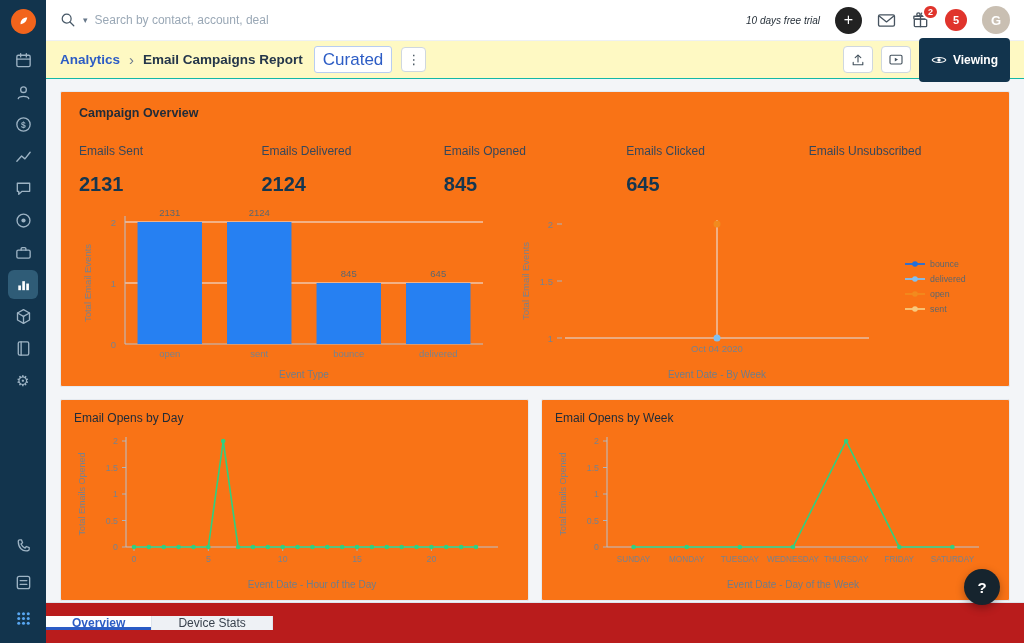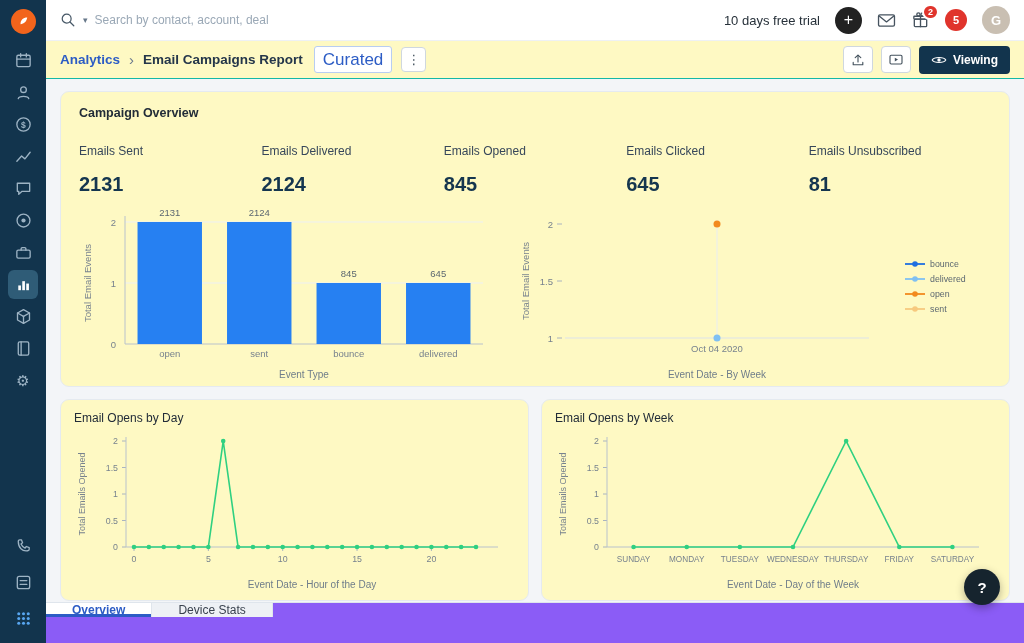--- a/index.html
+++ b/index.html
@@ -21,54 +21,54 @@
   
   .main{flex:1;display:flex;flex-direction:column;position:relative;min-width:0}
 
   
   .topbar{height:41px;background:#fff;display:flex;align-items:center;padding:0 14px;border-bottom:1px solid #eef1f4;flex-shrink:0}
   .search{display:flex;align-items:center;gap:7px;color:#475867}
   .caret{font-size:9px;color:#67788a;cursor:pointer}
   .search input{border:none;outline:none;font-size:12px;width:250px;color:#2a3a4a;background:transparent;font-family:inherit}
   .search input::placeholder{color:#9aa8b6}
   .topbar-right{margin-left:auto;display:flex;align-items:center;gap:15px}
-  .trial{font-size:13px;color:#27313a;white-space:nowrap}
+  .trial{font-style:italic;font-size:10px;color:#27313a;white-space:nowrap}
   .plus-btn{width:27px;height:27px;border-radius:50%;background:#222;color:#fff;display:flex;align-items:center;justify-content:center;font-size:16px;cursor:pointer;border:none}
   .tb-icon{color:#46535f;display:flex;cursor:pointer;position:relative}
   .mini-badge{position:absolute;top:-7px;right:-9px;background:#e0342c;color:#fff;font-size:9px;font-weight:bold;border-radius:8px;padding:1px 4px;border:2px solid #fff}
   .bubble{width:22px;height:22px;border-radius:50%;background:#e0342c;color:#fff;font-size:11px;font-weight:bold;display:flex;align-items:center;justify-content:center;cursor:pointer}
   .avatar{width:28px;height:28px;border-radius:50%;background:#c9bfb2;color:#fff;font-weight:bold;font-size:13px;display:flex;align-items:center;justify-content:center;cursor:pointer}
 
   
   .toolbar{height:38px;background:#fef9c3;border-bottom:1px solid #14b8a6;display:flex;align-items:center;padding:0 14px;gap:9px;flex-shrink:0}
   .crumb-link{color:#2c5cc5;font-weight:bold;font-size:13.5px;cursor:pointer}
   .chev{color:#69788c;font-size:15px}
   .page-title{color:#24364a;font-weight:bold;font-size:13.5px}
   .curated{font-size:17px;color:#2c5cc5;border:1px solid #b8cdf2;border-radius:3px;padding:2.5px 8px;background:#fff;margin-left:2px}
   .kebab-btn{width:25px;height:25px;border:1px solid #cfd7df;border-radius:4px;background:#fff;color:#42505c;font-size:13px;display:flex;align-items:center;justify-content:center;cursor:pointer}
   .toolbar-right{margin-left:auto;display:flex;align-items:center;gap:8px}
   .icon-btn{width:30px;height:27px;border:1px solid #cfd7df;border-radius:4px;background:#fff;display:flex;align-items:center;justify-content:center;color:#42505c;cursor:pointer}
-  .viewing-btn{background:#12344d;color:#fff;border:none;border-radius:4px;height:28px;padding:0 12px;display:flex;align-items:center;gap:6px;font-size:12px;font-weight:bold;cursor:pointer;font-family:inherit}
+  .viewing-btn{background:#12344d;color:#fff;border:none;border-radius:4px;height:44px;padding:0 12px;display:flex;align-items:center;gap:6px;font-size:12px;font-weight:bold;cursor:pointer;font-family:inherit}
 
   
   .content{flex:1;padding:12px 14px 0;overflow:hidden}
-  .card{background:#fef9c3;border:1px solid #e5eaf0;border-radius:9px}
+  .card{background:#f97316;border:1px solid #e5eaf0;border-radius:2px}
   .overview-card{padding:14px 18px 2px;margin-bottom:12px}
   .ov-title{font-size:12.5px;font-weight:bold;color:#222c38}
   .metrics{display:flex;margin-top:24px}
   .metric{flex:1;min-width:0}
   .m-label{font-size:12px;color:#37475a;margin-bottom:15px}
   .m-value{font-size:20px;font-weight:bold;color:#15364f}
   .charts-row{display:flex;gap:18px;margin-top:10px;align-items:flex-start}
   .cards-row{display:flex;gap:12px}
   .chart-card{flex:1;padding:11px 13px 4px;min-width:0}
   .cc-title{font-size:12px;font-weight:normal;color:#222c38;margin-bottom:2px}
 
   
-  .tabbar{height:41px;background:#8b5cf6;border-top:1px solid #dfe5ec;display:flex;align-items:flex-start;flex-shrink:0}
+  .tabbar{height:41px;background:#b91c1c;border-top:1px solid #dfe5ec;display:flex;align-items:center;flex-shrink:0}
   .tab{display:flex;align-items:center;padding:0 26px;font-size:12px;color:#39424e;background:#eef1f5;border-right:1px solid #dfe5ec;cursor:pointer}
   .tab.active{background:#fff;color:#2c5cc5;font-weight:bold;box-shadow:inset 0 -3px 0 #2c5cc5}
   .help-fab{position:absolute;right:24px;bottom:38px;width:36px;height:36px;border-radius:50%;background:#16242e;color:#fff;font-size:15px;font-weight:bold;border:none;display:flex;align-items:center;justify-content:center;box-shadow:0 3px 8px rgba(0,0,0,.3);cursor:pointer}
 
   
   .svgic{stroke:currentColor;fill:none;stroke-width:1.4;stroke-linecap:round;stroke-linejoin:round}
   .svgic .f{fill:currentColor;stroke:none}
   svg text{font-family:"Liberation Sans","DejaVu Sans",sans-serif}
 </style>
 </head>
@@ -263,21 +263,20 @@
           <div class="metric">
             <div class="m-label">Emails Opened</div>
             <div class="m-value">845</div>
           </div>
           <div class="metric">
             <div class="m-label">Emails Clicked</div>
             <div class="m-value">645</div>
           </div>
           <div class="metric">
             <div class="m-label">Emails Unsubscribed</div>
-            <div class="m-value">81</div>
           </div>
         </div>
         <div class="charts-row">
           <svg id="chart-bar" width="420" height="178" viewBox="0 0 420 178">
               <line x1="46" y1="138" x2="404" y2="138" stroke="#b9c2cc" stroke-width="1"></line>
               <text x="37" y="141.5" font-size="9.5" fill="#77828e" text-anchor="end">0</text>
               <line x1="46" y1="77" x2="404" y2="77" stroke="#edf0f4" stroke-width="1"></line>
               <text x="37" y="80.5" font-size="9.5" fill="#77828e" text-anchor="end">1</text>
               <line x1="46" y1="16" x2="404" y2="16" stroke="#edf0f4" stroke-width="1"></line>
               <text x="37" y="19.5" font-size="9.5" fill="#77828e" text-anchor="end">2</text>

